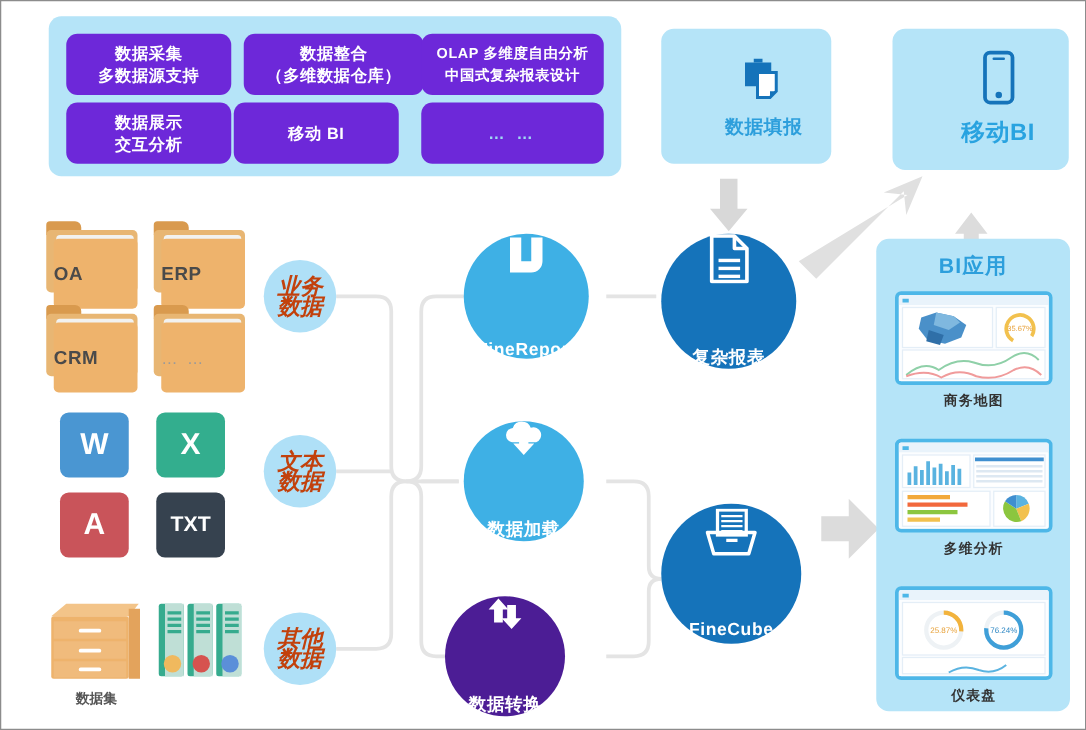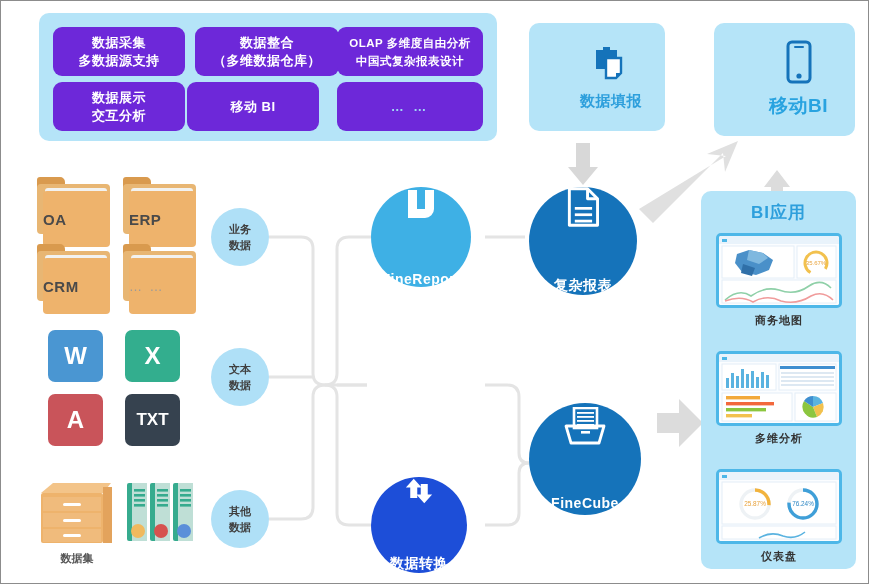--- a/index.html
+++ b/index.html
@@ -65,23 +65,24 @@
   }
 
   .cabinet{position:absolute;}
   .binder{position:absolute;}
 
   .src-label{position:absolute;color:#555;font-size:11px;font-weight:600;text-align:center;}
 
   
   .cat-circle{
     position:absolute;width:58px;height:58px;border-radius:50%;
-    background:#afe0f7;color:#404040;font-size:11px;font-weight:600;
+    background:#afe0f7;color:#c2410c;font-size:18px;font-weight:600;
     display:flex;flex-direction:column;align-items:center;justify-content:center;
     line-height:16px;
+    font-style:italic;
   }
 
   
   .proc-circle{
     position:absolute;border-radius:50%;
     display:flex;flex-direction:column;align-items:center;justify-content:center;
     color:#fff;
     gap:46px;
   }
   .proc-circle .plabel{font-size:14px;font-weight:600;margin-top:4px;letter-spacing:.5px;}
@@ -306,22 +307,29 @@
     <span>数据</span>
   </div>
 
   <div class="proc-circle" style="left:370px;top:186px;width:100px;height:100px;background:#3eb0e5;">
     <svg width="34" height="34" viewBox="0 0 34 34">
       <path d="M4 3 h9 v11 h8 V3 h9 v19 a9 9 0 0 1 -9 9 h-8 v-9 h8 V14 h-8 v17 H4 z" fill="#ffffff"></path>
     </svg>
     <div class="plabel">FineReport</div>
   </div>
 
-
-  <div class="proc-circle" style="left:370px;top:476px;width:96px;height:96px;background:#1d4ed8;">
+  <div class="proc-circle" style="left:370px;top:336px;width:96px;height:96px;background:#3eb0e5;">
+    <svg width="38" height="30" viewBox="0 0 38 30">
+      <path d="M9 18 a6.2 6.2 0 0 1 .6 -12.3 A8.2 8.2 0 0 1 25 5.6 a6 6 0 0 1 4.6 12.4 z" fill="#ffffff"></path>
+      <path d="M15 12 h8 v7 h5 l-9 10 l-9 -10 h5 z" fill="#ffffff"></path>
+    </svg>
+    <div class="plabel">数据加载</div>
+  </div>
+
+  <div class="proc-circle" style="left:355px;top:476px;width:96px;height:96px;background:#4c1d95;">
     <svg width="36" height="32" viewBox="0 0 36 32">
       <path d="M12 2 l9 10 h-5 v12 h-8 V12 H3 z" fill="#ffffff"></path>
       <path d="M24 30 l-9 -10 h5 V8 h8 v12 h5 z" fill="#ffffff"></path>
     </svg>
     <div class="plabel">数据转换</div>
   </div>
 
   <div class="proc-circle" style="left:528px;top:186px;width:108px;height:108px;background:#1573ba;">
     <svg width="38" height="44" viewBox="0 0 38 44">
       <path d="M4 2 h20 l11 11 v29 H4 z" fill="none" stroke="#ffffff" stroke-width="3.2" stroke-linejoin="round"></path>

